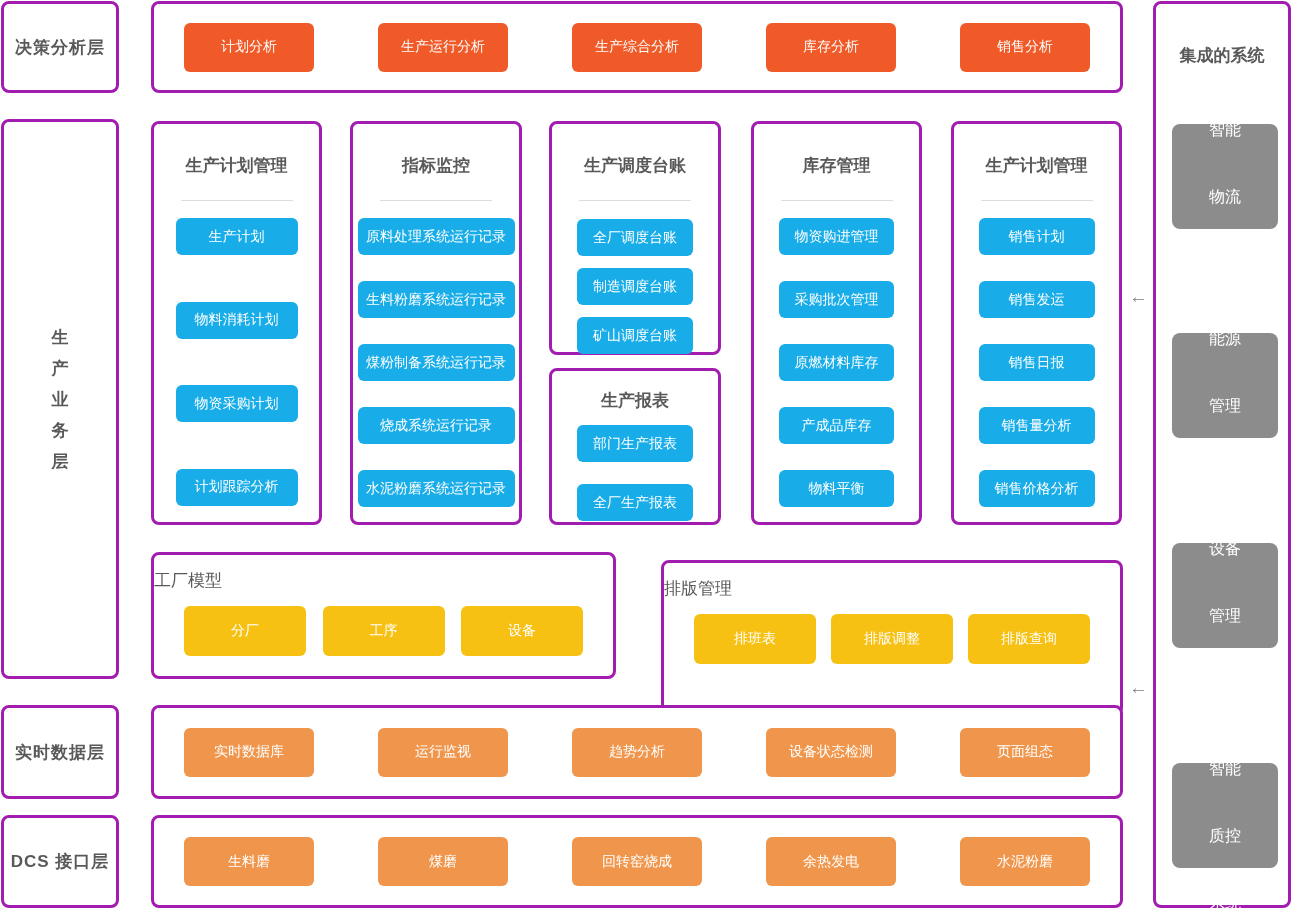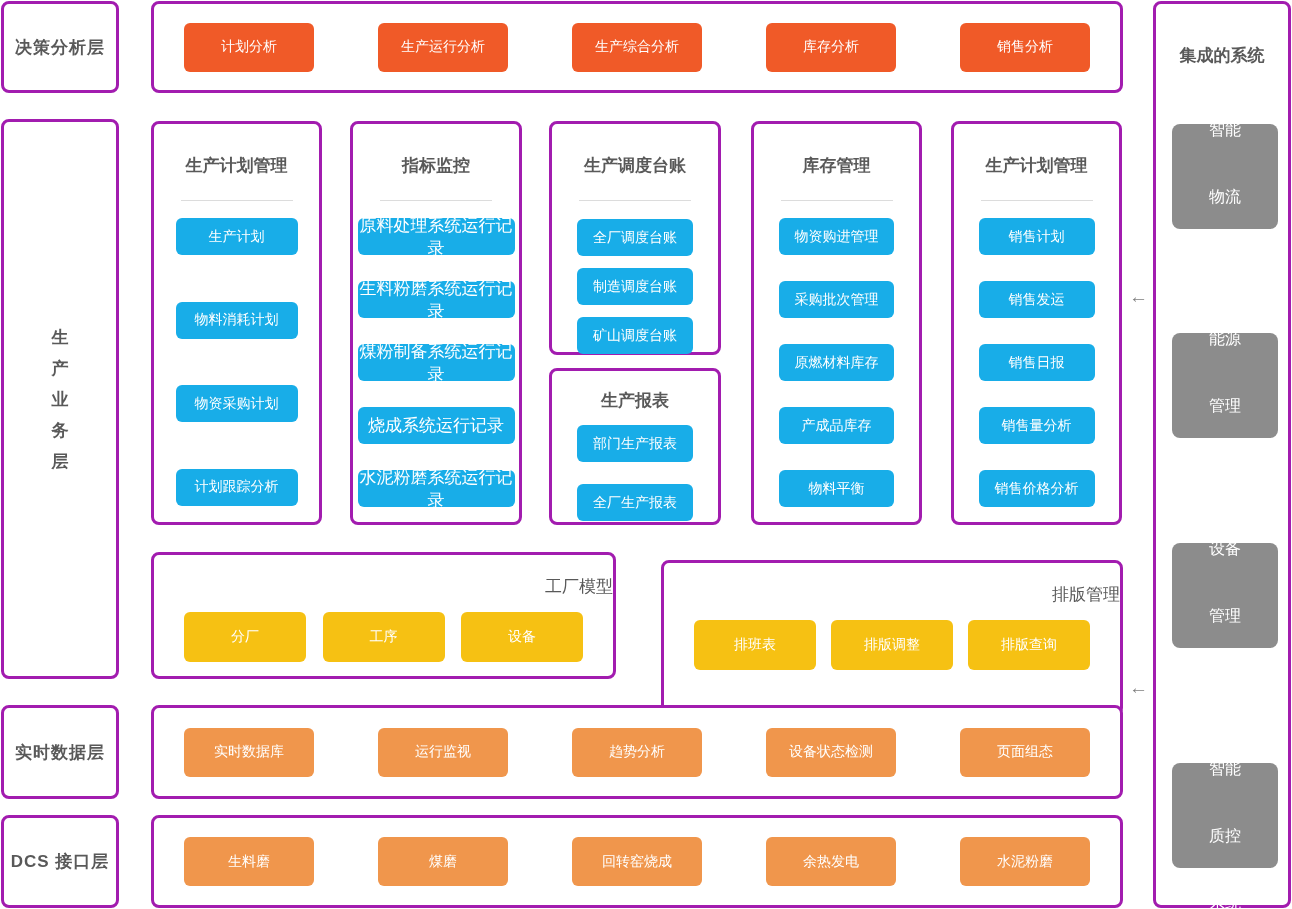--- a/index.html
+++ b/index.html
@@ -24,35 +24,35 @@
   .btn-red    { background:#F05A28; }
   .btn-orange { background:#F0964C; }
   .btn-blue   { background:#18ADE8; height:37px; }
   .btn-yellow { background:#F6C113; width:122px; height:50px; }
 
   
   .panel-title { font-size:17px; color:#595959; text-align:center; margin-top:30px;font-weight:bold; }
   .divider { width:112px; height:1px; background:#DCDCDC; margin:23px auto 0; }
   .panel-btns { display:flex; flex-direction:column; align-items:center; justify-content:space-between; }
   .panel-plan .btn-blue { width:122px; }
-  .panel-kpi  .btn-blue { width:157px; font-size:17px; }
+  .panel-kpi  .btn-blue { width:157px; font-size:14px; }
   .panel-dispatch .btn-blue { width:116px; }
   .panel-report   .btn-blue { width:116px; }
   .panel-inventory .btn-blue { width:115px; }
   .panel-sales     .btn-blue { width:116px; }
   .panel-plan .panel-btns      { height:334px; padding:17px 0 29px; }
   .panel-kpi .panel-btns       { height:334px; padding:17px 0 28px; }
   .panel-dispatch .panel-btns  { height:164px; padding:18px 0 11px; }
   .panel-inventory .panel-btns { height:334px; padding:17px 0 28px; }
   .panel-sales .panel-btns     { height:334px; padding:17px 0 28px; }
   .panel-report .panel-title { margin-top:18px; }
   .panel-report .panel-btns  { height:auto; margin-top:13px; gap:22px; justify-content:flex-start; }
 
   
-  .model-title { font-size:17px; color:#595959; text-align:right; margin-top:20px; }
+  .model-title { font-size:17px; color:#595959; text-align:left; margin-top:14px; }
   .model-btns { display:flex; justify-content:space-between; padding:0 30px; margin-top:14px; }
 
   
   .integrated-title { font-size:17px; font-weight:bold; color:#595959; text-align:center; padding-top:40px; }
   .sys-box { position:absolute; left:16px; width:106px; height:105px; background:#8C8C8C; border-radius:8px;
              display:flex; flex-direction:column; align-items:center; justify-content:center; }
   .sys-box div { color:#fff; font-size:16px; line-height:26px;margin-top:41px; }
 
   .arrow { position:absolute; color:#7F7F7F; font-size:19px; line-height:1; }
 </style>

